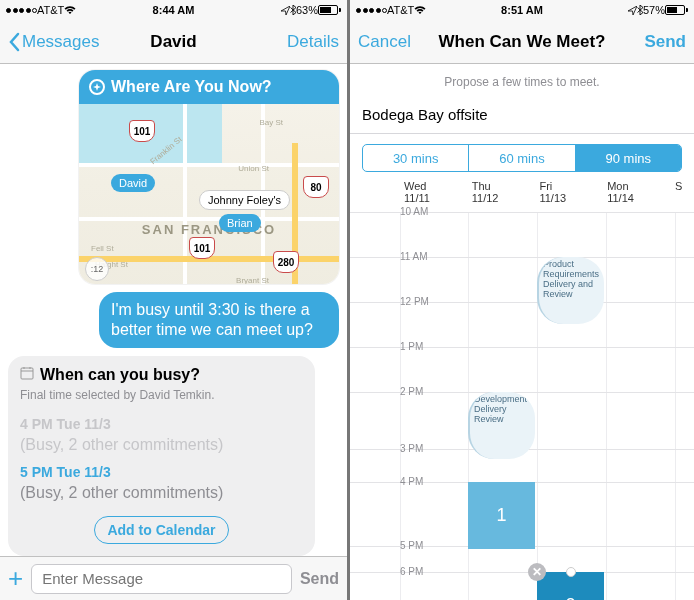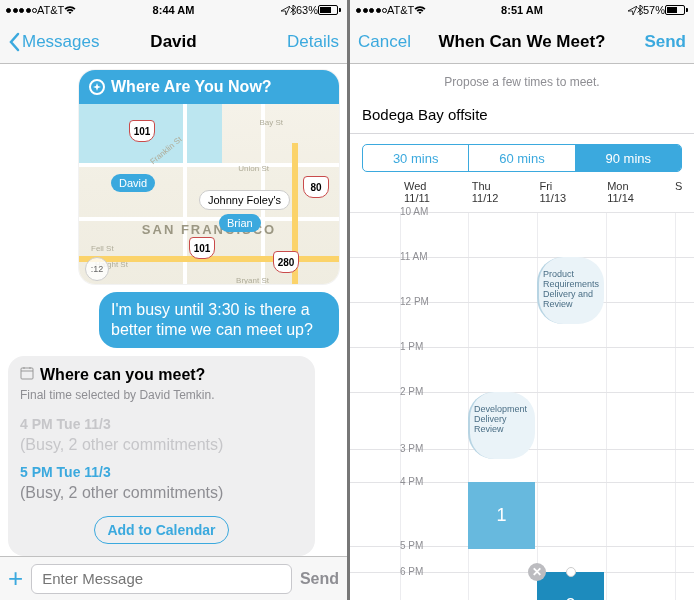--- a/index.html
+++ b/index.html
@@ -83,21 +83,21 @@
 
   .cal-area{position:relative;flex:1;background:#fff;overflow:hidden;}
   .day-header{position:absolute;top:8px;left:50px;right:0;display:flex;}
   .day-col-h{flex:1;font-size:11px;color:#333;text-align:left;padding-left:4px;}
   .day-col-h .dow{font-weight:400;}
   .day-col-h .dom{color:#333;}
   .grid{position:absolute;top:40px;left:0;right:0;bottom:0;}
   .hour-row{position:absolute;left:0;right:0;height:45px;border-top:1px solid #e3e3e6;}
   .hour-lbl{position:absolute;left:6px;top:-7px;font-size:10px;color:#8e8e93;margin-left:44px;}
   .vline{position:absolute;top:40px;bottom:0;width:1px;background:#ececef;}
-  .event-block{position:absolute;font-size:9px;color:#4a6e85;padding:13px 4px;line-height:1.1;border-left:2px solid #b7d4e3;background:#eaf3f8;overflow:hidden;border-radius:26px;}
+  .event-block{position:absolute;font-size:9px;color:#4a6e85;padding:3px 4px;line-height:1.1;border-left:2px solid #b7d4e3;background:#eaf3f8;overflow:hidden;border-radius:26px;}
   .slot{position:absolute;display:flex;align-items:center;justify-content:center;font-size:18px;font-weight:400;color:#fff;}
   .slot1{background:#67b9de;}
   .slot2{background:#1d8bbd;}
   .slot-handle{position:absolute;width:10px;height:10px;border-radius:50%;background:#fff;border:1px solid #ccc;}
   .slot-x{position:absolute;width:18px;height:18px;border-radius:50%;background:#bcbcc0;color:#fff;display:flex;align-items:center;justify-content:center;font-size:12px;font-weight:700;}
   .send-right{color:#3ba9de;font-size:17px;font-weight:600;}
   .cancel-left{color:#3ba9de;font-size:17px;}
   .battery{display:inline-flex;align-items:center;gap:1px;}
   .battery-body{width:20px;height:10px;border:1px solid #000;border-radius:2px;position:relative;}
   .battery-fill{position:absolute;top:1px;left:1px;bottom:1px;background:#000;}
@@ -199,21 +199,21 @@
     <div class="bubble">I'm busy until 3:30 is there a better time we can meet up?</div>
 
     <div class="meet-card">
       <div class="meet-title-row">
         <span class="cal-icon"><svg width="14" height="14" viewBox="0 0 14 14">
               <rect x="1" y="2" width="12" height="11" rx="1" fill="none" stroke="#999" stroke-width="1"></rect>
               <line x1="1" y1="5" x2="13" y2="5" stroke="#999"></line>
               <line x1="4" y1="1" x2="4" y2="3" stroke="#999"></line>
               <line x1="10" y1="1" x2="10" y2="3" stroke="#999"></line>
             </svg></span>
-        <span>Where can you meet?</span>
+        <span>When can you busy?</span>
       </div>
       <div class="meet-sub">Final time selected by David Temkin.</div>
       <div class="time-opt faded">4 PM Tue 11/3</div>
       <div class="time-note">(Busy, 2 other commitments)</div>
       <div class="time-opt active">5 PM Tue 11/3</div>
       <div class="time-note active">(Busy, 2 other commitments)</div>
       <button class="add-cal">Add to Calendar</button>
     </div>
 
   </div>

